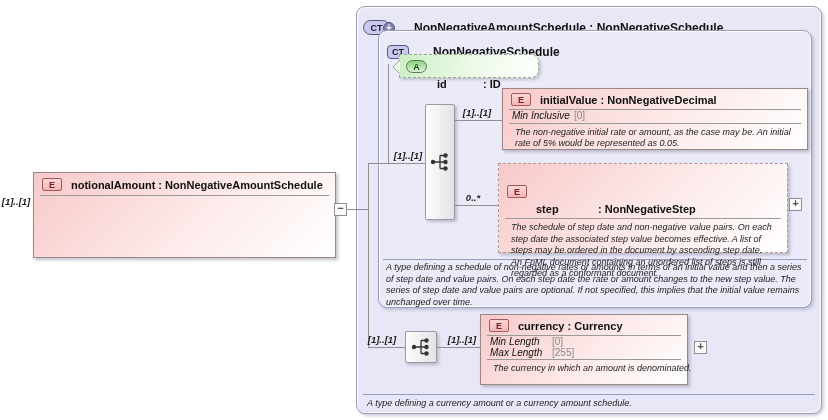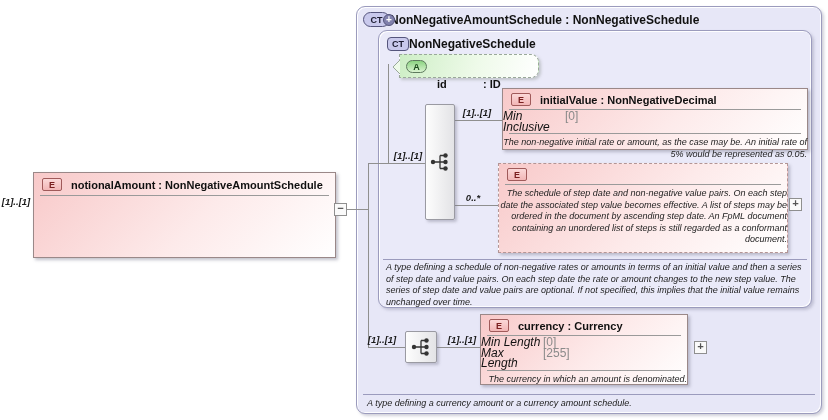--- a/index.html
+++ b/index.html
@@ -7,21 +7,21 @@
   #stage { position:relative; width:828px; height:420px; background:#fff; overflow:hidden; }
 
   
   .lav {
     position:absolute; border:1px solid #9b9bbd; border-radius:9px;
     box-shadow: inset 1px 1px 0 rgba(255,255,255,.95), inset -1px -1px 0 rgba(255,255,255,.85),
                 2px 2px 3px rgba(120,120,150,.35);
   }
   .lav-outer { background:#e7e7f7; z-index:0; }
   .lav-inner { background:#eaeaf9; z-index:0; }
-  .lav-head { display:flex; align-items:center; gap:0; font-weight:bold; font-size:12px; color:#111; }
+  .lav-head { display:flex; align-items:center; gap:24px; font-weight:bold; font-size:12px; color:#111;margin-top:8px; }
 
   
   .badge-e {
     width:20px; height:13px; flex:0 0 20px; border-radius:2px; text-align:center;
     background:linear-gradient(180deg,#fbd8d8,#f2b6b6); border:1px solid #a05a5a;
     color:#7a2020; font:bold 9px/12px "Liberation Sans",sans-serif;
   }
   .badge-a {
     width:21px; height:13px; flex:0 0 21px; border-radius:7px; text-align:center;
     background:linear-gradient(180deg,#8bd381,#d9f3d0); border:1px solid #5d7a5d;
@@ -47,22 +47,22 @@
   .ecard {
     position:absolute; z-index:2;
     background:linear-gradient(135deg,#f8c9c9 0%, #fcе3е3 45%, #fdeeee 55%, #ffffff 100%);
     background:linear-gradient(135deg,#f8c9c9 0%, #fdeaea 55%, #ffffff 100%);
     border:1px solid #9a8888; box-shadow:2px 2px 3px rgba(120,120,140,.45);
   }
   .ecard.dashed { border:1px dashed #b39595; }
   .card-title { display:flex; align-items:center; gap:9px; padding:4px 8px 2px; font-weight:bold; font-size:11px; color:#101010; white-space:nowrap; }
   .name-col { display:inline-block; min-width:62px;margin-top:35px; }
   .card-sep { height:1px; background:#9a9a9a; margin:1px 6px; }
-  .card-desc { font-style:italic; font-size:9px; line-height:11.5px; color:#222; padding:2px 0 3px;text-align:right; }
-  .facet-row { display:flex; font-size:12px; line-height:10.5px; padding:0 0; }
+  .card-desc { font-style:italic; font-size:9px; line-height:11.5px; color:#222; padding:2px 12px 3px; }
+  .facet-row { display:flex; font-size:10px; line-height:10.5px; padding:0 9px; }
   .facet-name { font-style:italic; color:#111; width:62px; }
   .facet-val { color:#8a8a8a; }
 
   
   .acard {
     position:absolute; z-index:2; width:140px; height:24px;
     background:linear-gradient(105deg,#cdeec5 0%, #eefae9 55%, #ffffff 100%);
     border:1px dashed #9aa89a; border-radius:0 8px 8px 0;
     box-shadow:2px 2px 3px rgba(120,130,120,.35);
     display:flex; align-items:center; gap:10px; padding:0 6px;
@@ -179,20 +179,21 @@
     </div>
     <div class="card-sep"></div>
     <div class="card-desc">The non-negative initial rate or amount, as the case may be. An initial rate of 5% would be represented as 0.05.</div>
   </div>
   <div class="card-lbl" style="left:459px; top:107px; width:36px;">[1]..[1]</div>
   <div class="card-lbl" style="left:390px; top:150px; width:36px;">[1]..[1]</div>
 
   <div class="ecard dashed" style="left:498px; top:163px; width:290px; height:90px;">
     <div class="card-title">
       <span class="badge-e">E</span>
+      <span><span class="name-col">step</span><span>: NonNegativeStep</span></span>
     </div>
     <div class="card-sep"></div>
     <div class="card-desc">The schedule of step date and non-negative value pairs. On each step date the associated step value becomes effective. A list of steps may be ordered in the document by ascending step date. An FpML document containing an unordered list of steps is still regarded as a conformant document.</div>
   </div>
   <div class="card-lbl" style="left:458px; top:192px; width:30px;">0..*</div>
   <div class="expander" style="left:789px; top:198px;">+</div>
 
   <div class="ecard" style="left:480px; top:314px; width:208px; height:71px;">
     <div class="card-title">
       <span class="badge-e">E</span>

